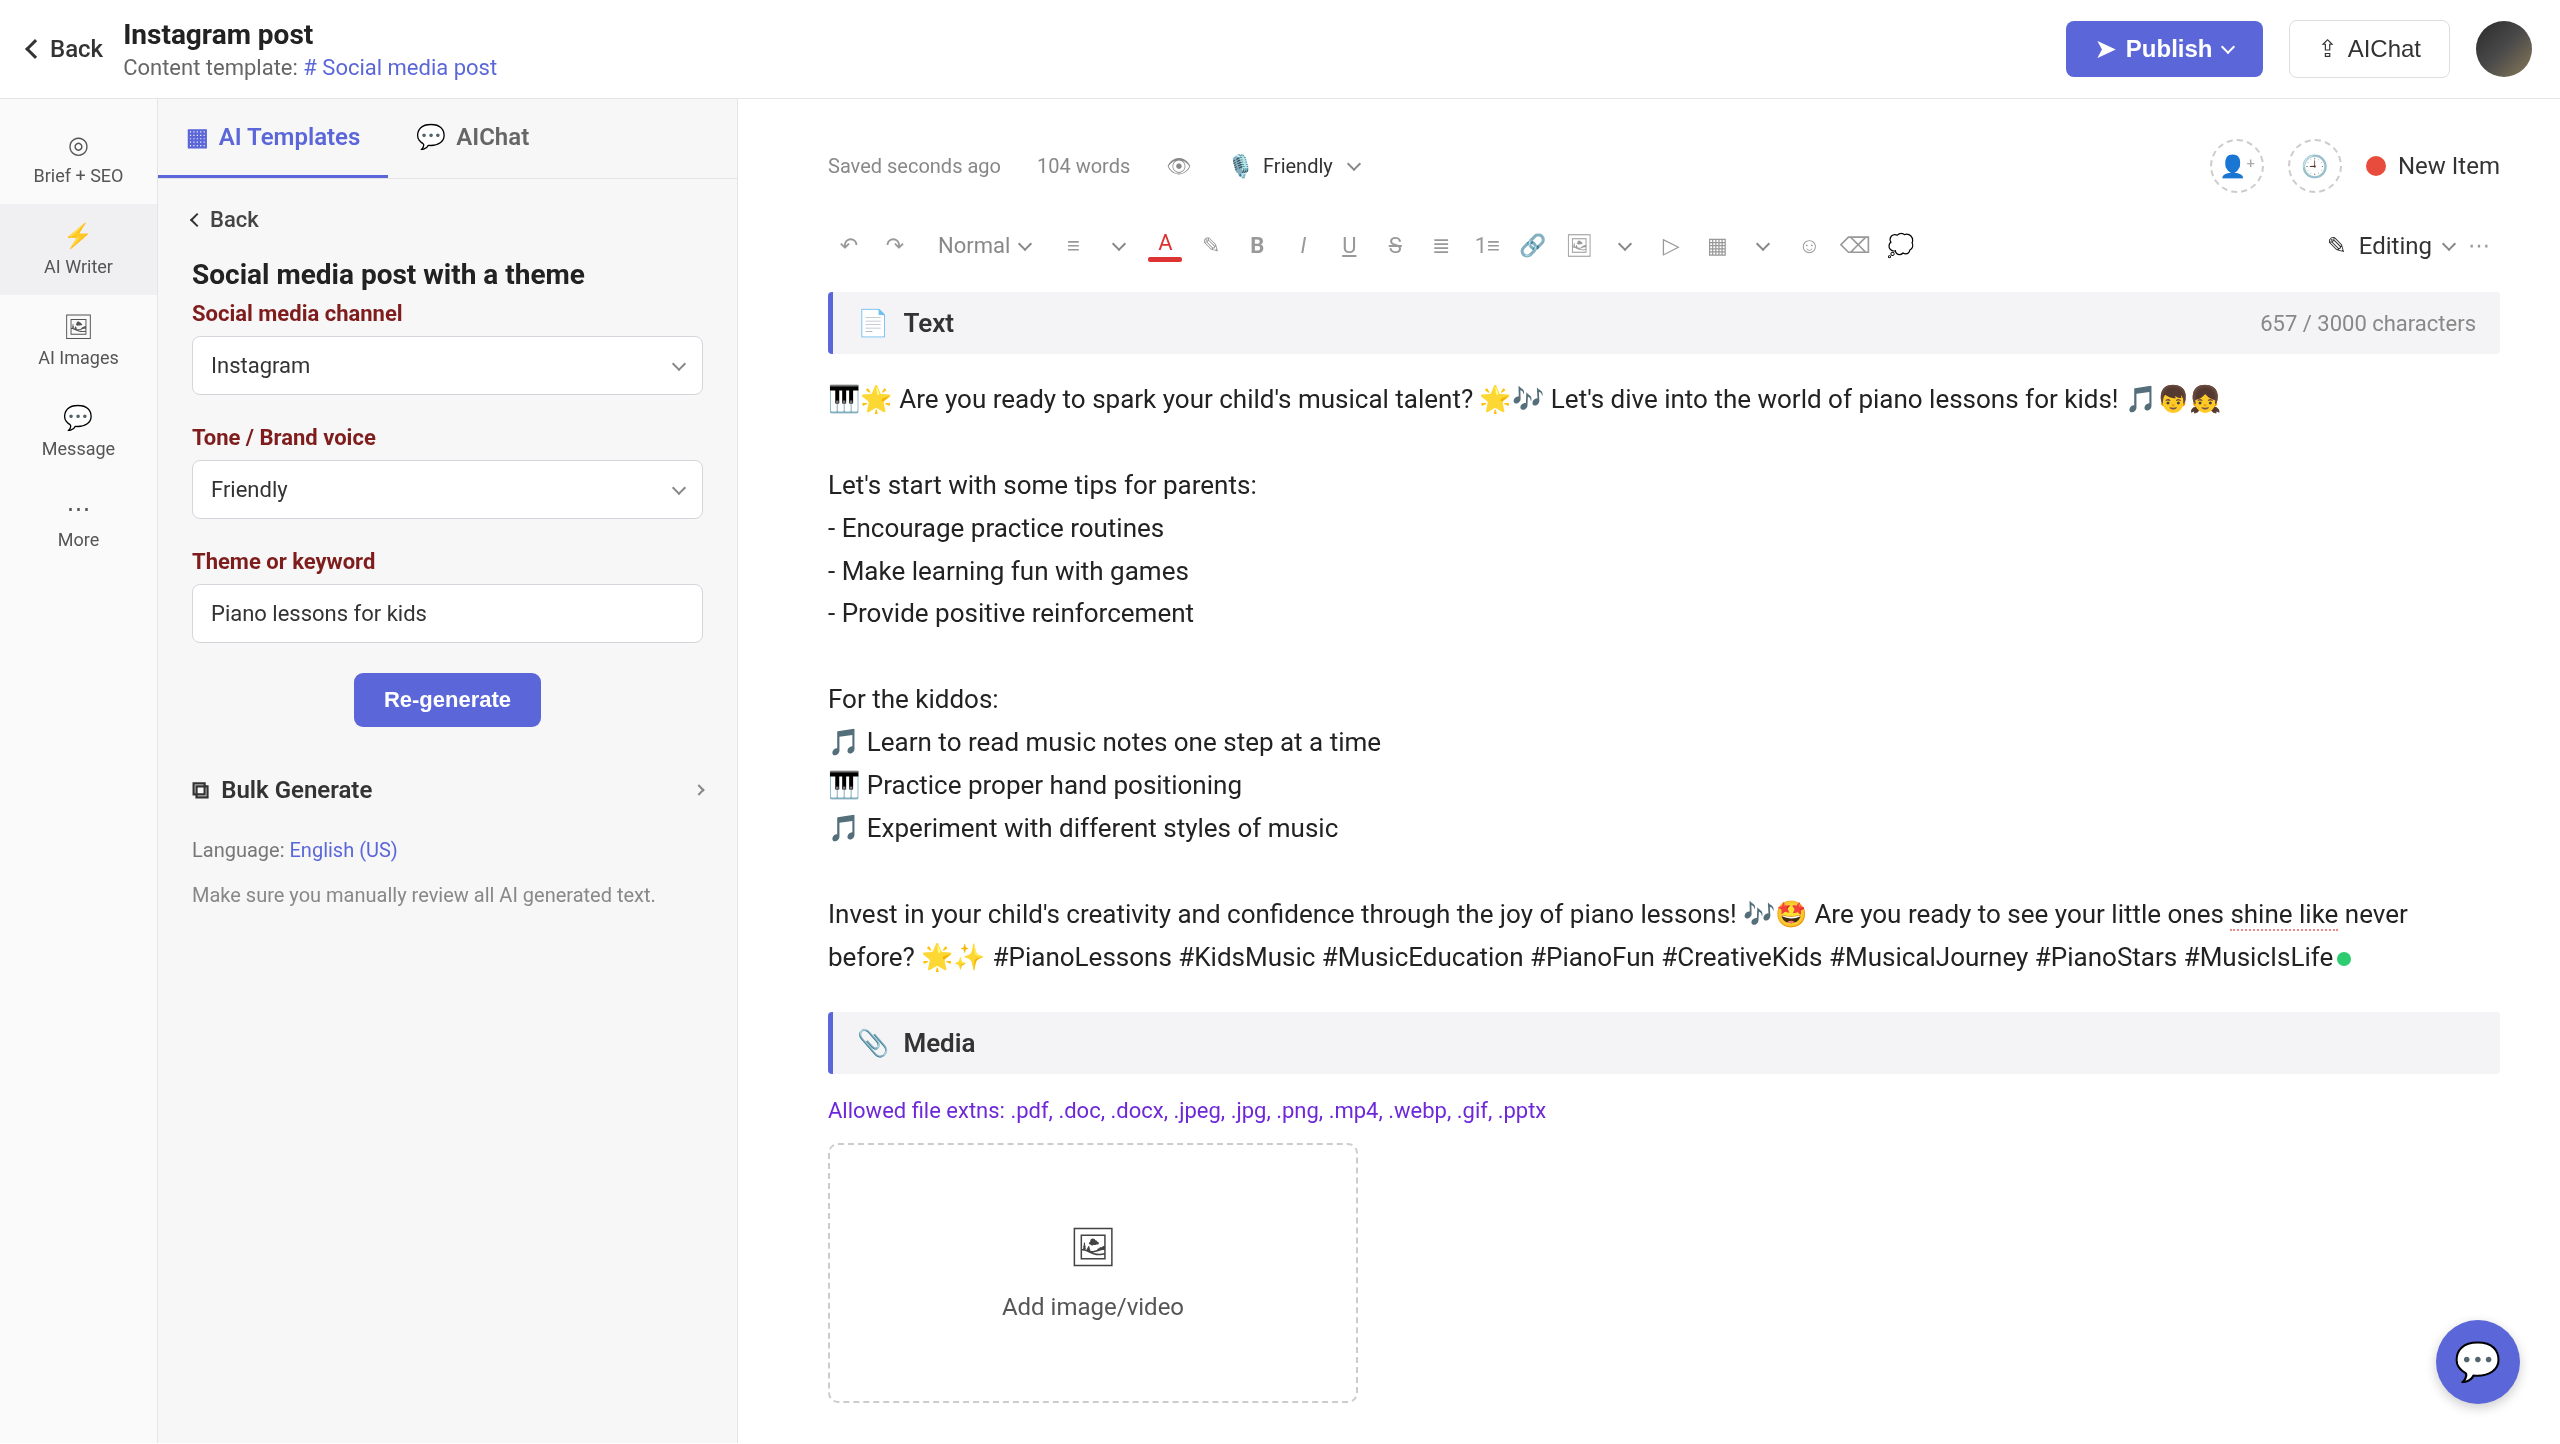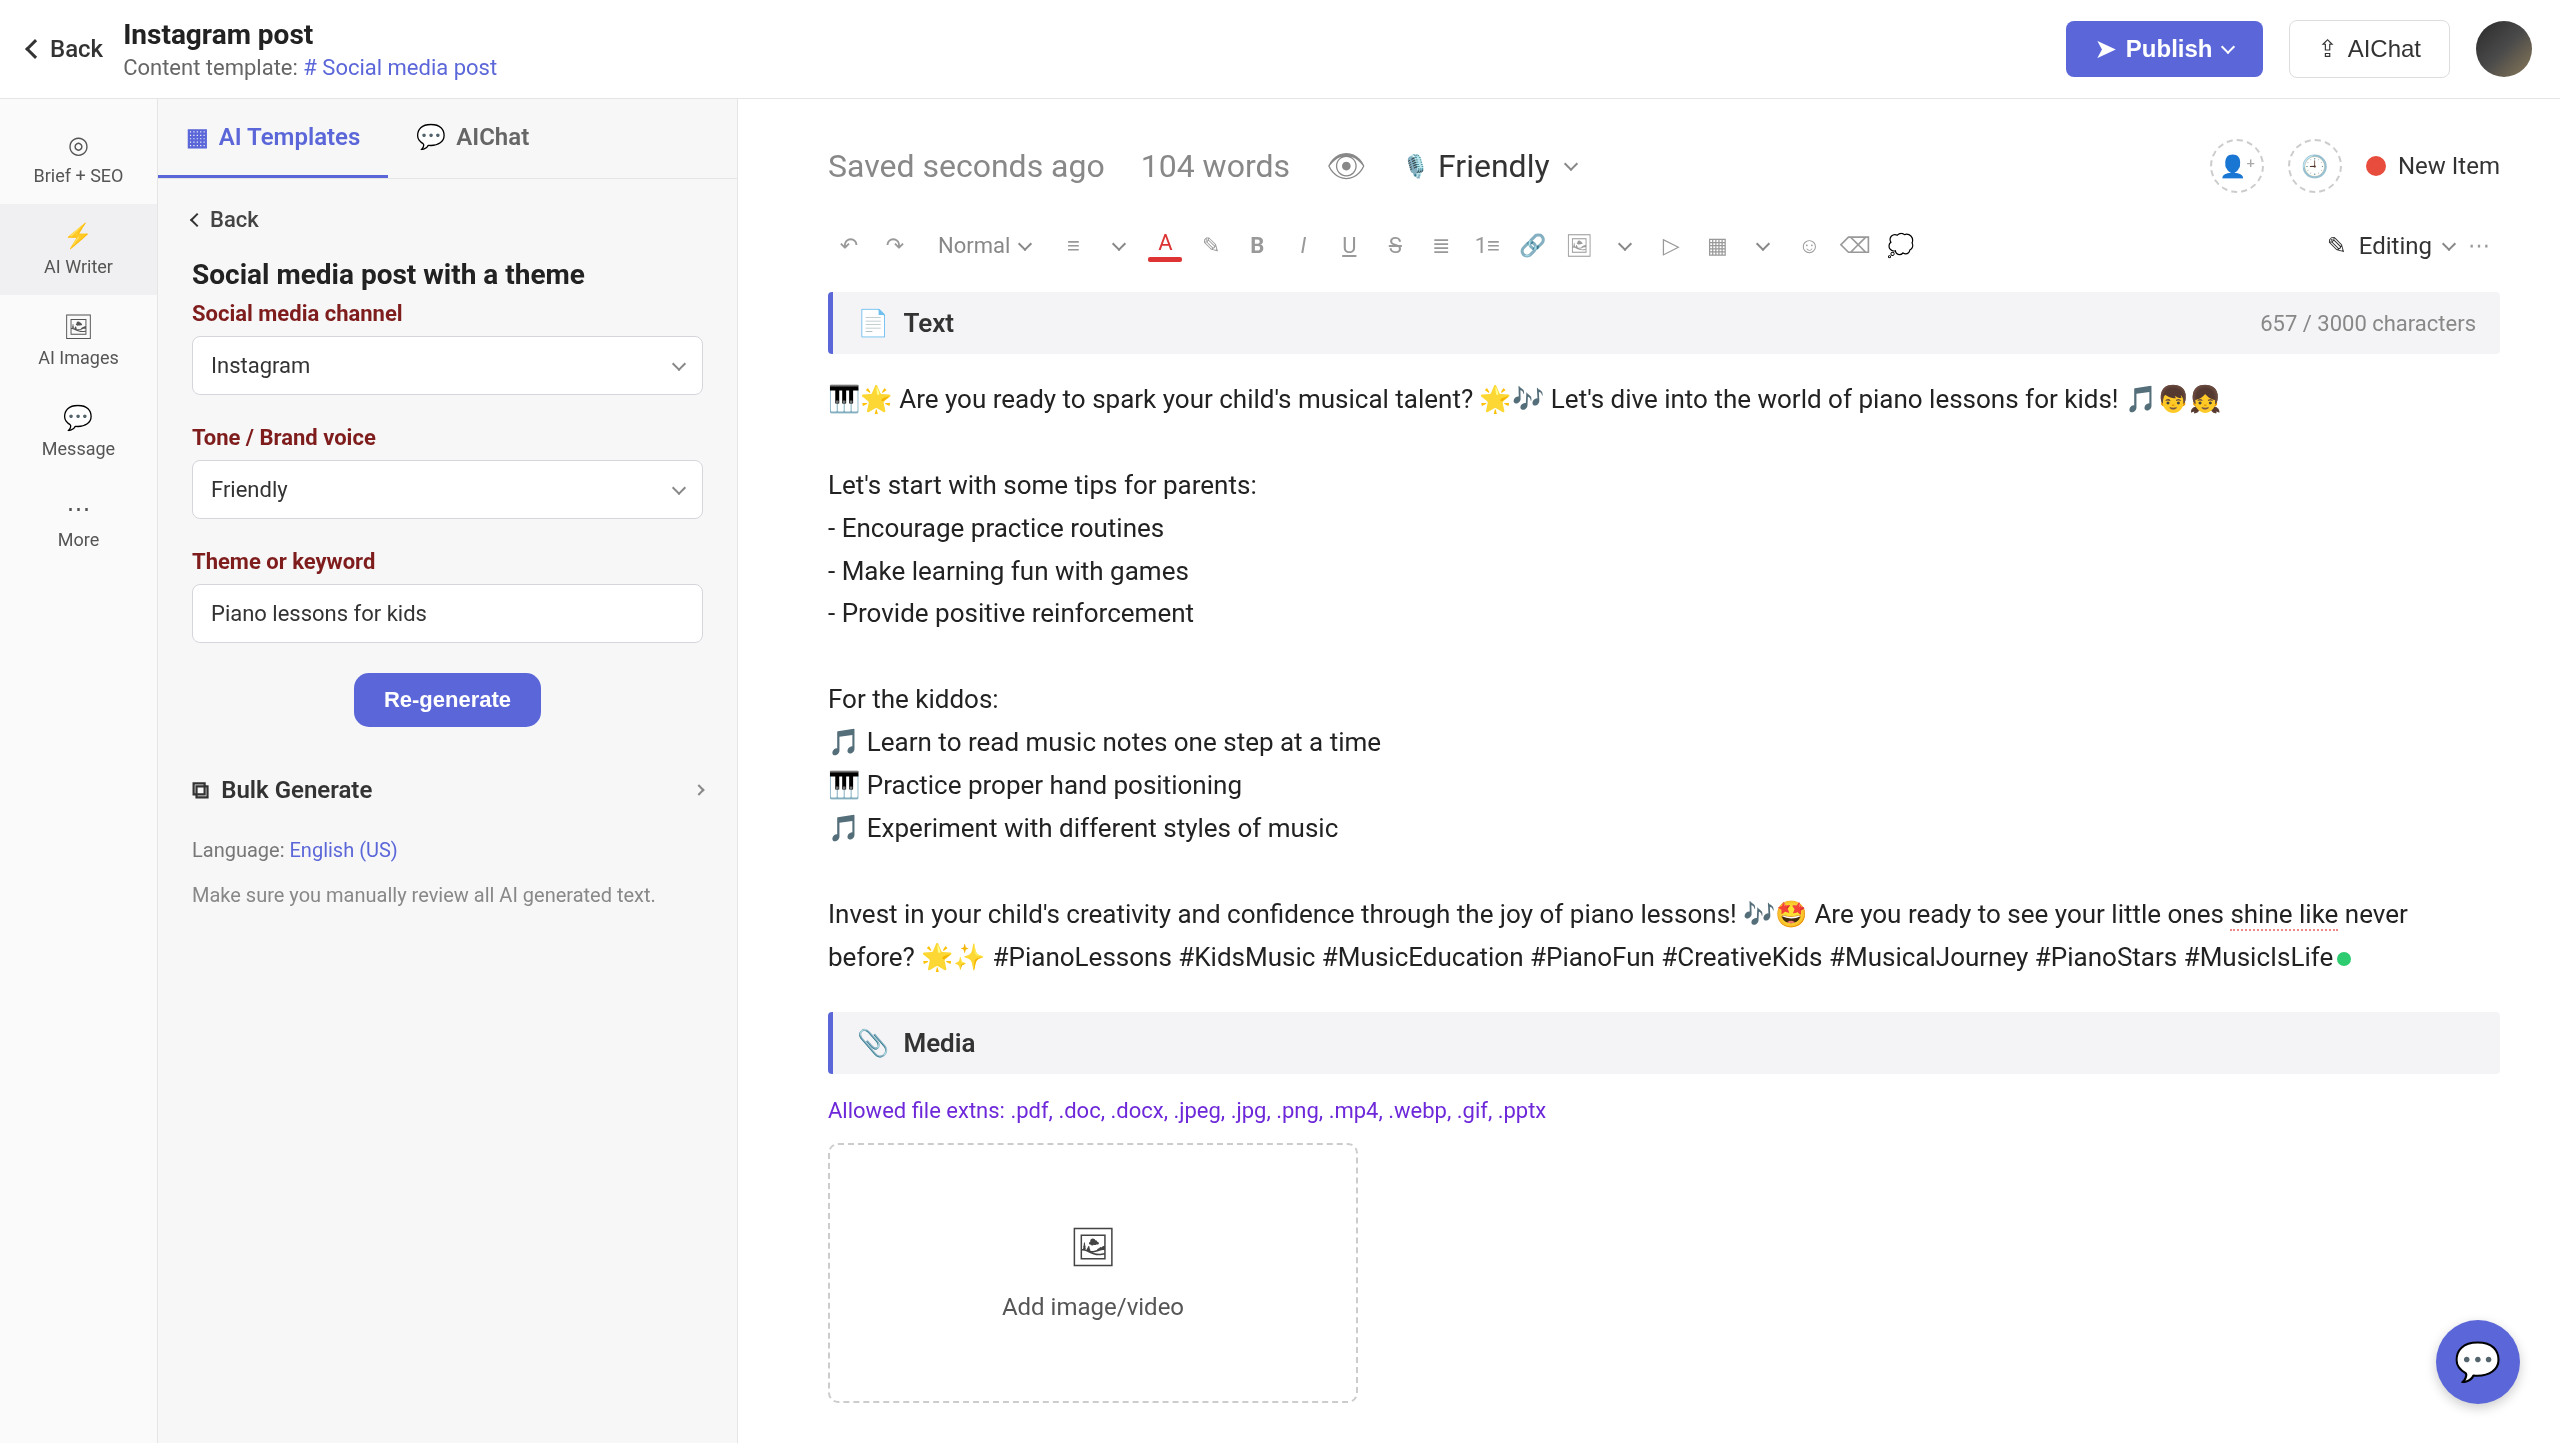--- a/index.html
+++ b/index.html
@@ -32,31 +32,31 @@
 .panel-tab.active { color: #5b67d8; border-bottom-color: #5b67d8; }
 .panel-body { padding: 28px 34px; }
 .panel-back { display: flex; align-items: center; gap: 8px; color: #444; font-size: 22px; font-weight: 500; cursor: pointer; margin-bottom: 26px; }
 .panel-back .back-chev { width: 10px; height: 10px; border-width: 2px; }
 .panel-h2 { font-size: 28px; font-weight: 700; color: #222; margin-bottom: 10px; }
 .panel-sub { font-size: 22px; color: #777; margin-bottom: 34px; line-height: 1.5; }
 .field-label { font-size: 22px; font-weight: 700; color: #7f1d1d; margin-bottom: 10px; display: block; }
 .select-box, .text-input { width: 100%; border: 1px solid #d5d5dc; border-radius: 8px; background: #fff; padding: 16px 18px; font-size: 22px; color: #333; display: flex; align-items: center; justify-content: space-between; cursor: pointer; margin-bottom: 30px; }
 .text-input { cursor: text; }
 .sel-chev { width: 10px; height: 10px; border-right: 2px solid #888; border-bottom: 2px solid #888; transform: rotate(45deg); margin-top: -4px; }
-.regen-btn { background: #5b67d8; color: #fff; padding: 14px 30px; border-radius: 15px; font-size: 22px; font-weight: 600; border: none; cursor: pointer; display: block; margin: 8px auto 34px; }
+.regen-btn { background: #5b67d8; color: #fff; padding: 14px 30px; border-radius: 9px; font-size: 22px; font-weight: 600; border: none; cursor: pointer; display: block; margin: 8px auto 34px; }
 .bulk-row { display: flex; align-items: center; justify-content: space-between; padding: 14px 0; cursor: pointer; border-top: 1px solid transparent; }
 .bulk-left { display: flex; align-items: center; gap: 12px; font-size: 24px; font-weight: 600; color: #333; }
 .bulk-chev { width: 8px; height: 8px; border-right: 2px solid #888; border-top: 2px solid #888; transform: rotate(45deg); }
 .lang-line { font-size: 20px; color: #777; margin-top: 20px; }
 .lang-line a { color: #5b67d8; }
 .review-note { font-size: 20px; color: #888; margin-top: 18px; line-height: 1.5; }
 
 .workspace { flex: 1; background: #fff; overflow-y: auto; padding: 40px 60px; padding-left: 90px; }
 .ws-header { display: flex; align-items: center; justify-content: space-between; margin-bottom: 30px; }
-.ws-meta { display: flex; align-items: flex-start; gap: 36px; font-size: 32px; color: #888; }
+.ws-meta { display: flex; align-items: flex-start; gap: 36px; font-size: 20px; color: #888; }
 .eye-icon, .mic-dot { display: inline-flex; align-items: center; gap: 8px; }
 .mic-dot { color: #333; }
 .mic-dot::before { content: "🎙️"; font-size: 22px; }
 .ws-right { display: flex; align-items: center; gap: 24px; }
 .circle-btn { width: 54px; height: 54px; border: 2px dashed #ccc; border-radius: 50%; display: flex; align-items: center; justify-content: center; color: #aaa; font-size: 22px; cursor: pointer; }
 .status-pill { display: flex; align-items: center; gap: 12px; font-size: 24px; color: #333; }
 .status-dot { width: 20px; height: 20px; border-radius: 50%; background: #e74c3c; }
 
 .toolbar { display: flex; align-items: center; gap: 4px; margin-bottom: 24px; color: #aaa; }
 .tb-btn { width: 42px; height: 42px; display: flex; align-items: center; justify-content: center; font-size: 22px; cursor: pointer; border-radius: 6px; color: #999; }

